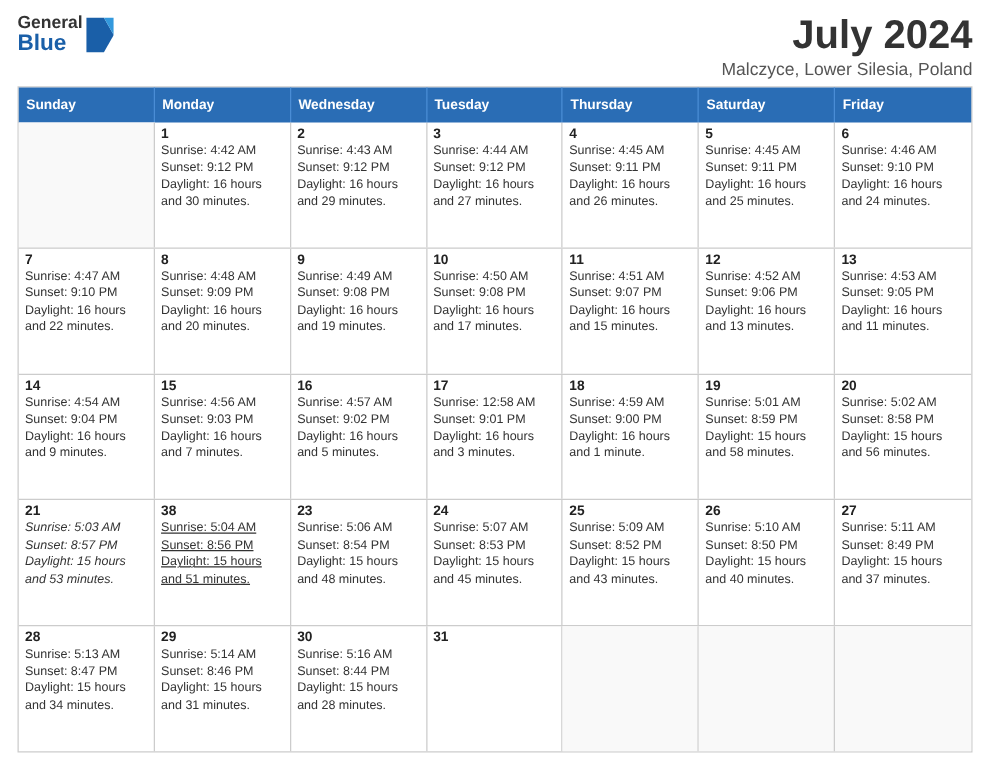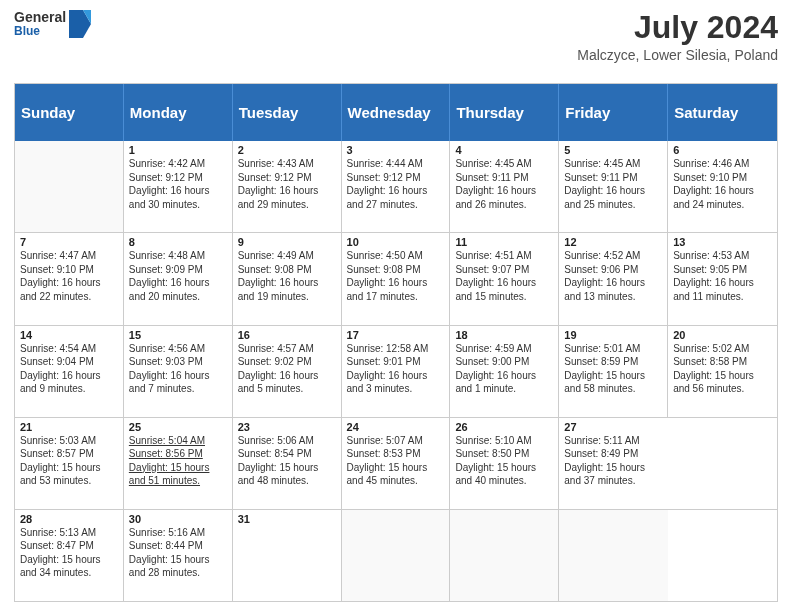--- a/index.html
+++ b/index.html
@@ -14,21 +14,21 @@
       width: 792px;
       height: 612px;
       display: flex;
       flex-direction: column;
       padding: 10px 14px 10px 14px;
     }
     .header {
       display: flex;
       justify-content: space-between;
       align-items: flex-start;
-      margin-bottom: 20px;
+      margin-bottom: 6px;
     }
     .logo {
       display: flex;
       align-items: center;
     }
     .title-block {
       text-align: right;
     }
     .title-month {
       font-size: 32px;
@@ -47,23 +47,23 @@
       flex-direction: column;
       border: 1px solid #ccc;
     }
     .cal-header {
       display: grid;
       grid-template-columns: repeat(7, 1fr);
       background: #2a6db5;
     }
     .cal-header-cell {
       color: #fff;
-      font-size: 15px;
+      font-size: 11px;
       font-weight: bold;
-      padding: 20px 6px;
+      padding: 8px 6px;
       text-align: left;
       border-right: 1px solid #4a8dd5;
     }
     .cal-header-cell:last-child { border-right: none; }
     .cal-body {
       flex: 1;
       display: flex;
       flex-direction: column;
     }
     .cal-row {
@@ -97,43 +97,43 @@
   </style>
 </head>
 <body>
 
 <div class="page">
   <div class="header">
     <div class="logo">
       <div style="display:flex;align-items:center;">
         <div style="display:flex;flex-direction:column;line-height:1.1;">
           <span style="font-size:14px;font-weight:bold;color:#333;">General</span>
-          <span style="font-size:12px;font-weight:bold;color:#1a5fa8;">Blue</span>
+          <span style="font-size:18px;font-weight:bold;color:#1a5fa8;">Blue</span>
         </div>
         <svg width="22" height="28" viewBox="0 0 22 28" style="margin-left:3px;">
           <polygon points="0,0 14,0 22,14 14,28 0,28" fill="#1a5fa8"></polygon>
           <polygon points="14,0 22,0 22,14" fill="#3399dd"></polygon>
         </svg>
       </div>
     </div>
     <div class="title-block">
       <div class="title-month">July 2024</div>
       <div class="title-location">Malczyce, Lower Silesia, Poland</div>
     </div>
   </div>
 
   <div class="calendar">
     <div class="cal-header">
       <div class="cal-header-cell">Sunday</div>
       <div class="cal-header-cell">Monday</div>
+      <div class="cal-header-cell">Wednesday</div>
       <div class="cal-header-cell">Tuesday</div>
-      <div class="cal-header-cell">Wednesday</div>
       <div class="cal-header-cell">Thursday</div>
+      <div class="cal-header-cell">Saturday</div>
       <div class="cal-header-cell">Friday</div>
-      <div class="cal-header-cell">Saturday</div>
     </div>
     <div class="cal-body" id="cal-body">
     <div class="cal-row">
           <div class="cal-cell empty"></div>
           <div class="cal-cell">
             <div class="day-number">1</div>
             <div class="day-info" style="white-space: pre-line;">Sunrise: 4:42 AM
 Sunset: 9:12 PM
 Daylight: 16 hours and 30 minutes.</div>
           </div>
@@ -252,61 +252,73 @@
           <div class="cal-cell">
             <div class="day-number">20</div>
             <div class="day-info" style="white-space: pre-line;">Sunrise: 5:02 AM
 Sunset: 8:58 PM
 Daylight: 15 hours and 56 minutes.</div>
           </div>
         </div>
         <div class="cal-row">
           <div class="cal-cell">
             <div class="day-number">21</div>
-            <div class="day-info" style="white-space: pre-line;">Sunrise: 5:03 AM
+            <div class="day-info" style="white-space: pre-line; font-style: italic;">Sunrise: 5:03 AM
 Sunset: 8:57 PM
 Daylight: 15 hours and 53 minutes.</div>
           </div>
           <div class="cal-cell">
-            <div class="day-number">25</div>
+            <div class="day-number">38</div>
             <div class="day-info" style="white-space: pre-line; text-decoration: underline;">Sunrise: 5:04 AM
 Sunset: 8:56 PM
 Daylight: 15 hours and 51 minutes.</div>
           </div>
           <div class="cal-cell">
             <div class="day-number">23</div>
             <div class="day-info" style="white-space: pre-line;">Sunrise: 5:06 AM
 Sunset: 8:54 PM
 Daylight: 15 hours and 48 minutes.</div>
           </div>
           <div class="cal-cell">
             <div class="day-number">24</div>
             <div class="day-info" style="white-space: pre-line;">Sunrise: 5:07 AM
 Sunset: 8:53 PM
 Daylight: 15 hours and 45 minutes.</div>
           </div>
           <div class="cal-cell">
+            <div class="day-number">25</div>
+            <div class="day-info" style="white-space: pre-line;">Sunrise: 5:09 AM
+Sunset: 8:52 PM
+Daylight: 15 hours and 43 minutes.</div>
+          </div>
+          <div class="cal-cell">
             <div class="day-number">26</div>
             <div class="day-info" style="white-space: pre-line;">Sunrise: 5:10 AM
 Sunset: 8:50 PM
 Daylight: 15 hours and 40 minutes.</div>
           </div>
           <div class="cal-cell">
             <div class="day-number">27</div>
             <div class="day-info" style="white-space: pre-line;">Sunrise: 5:11 AM
 Sunset: 8:49 PM
 Daylight: 15 hours and 37 minutes.</div>
           </div>
         </div>
         <div class="cal-row">
           <div class="cal-cell">
             <div class="day-number">28</div>
             <div class="day-info" style="white-space: pre-line;">Sunrise: 5:13 AM
 Sunset: 8:47 PM
 Daylight: 15 hours and 34 minutes.</div>
+          </div>
+          <div class="cal-cell">
+            <div class="day-number">29</div>
+            <div class="day-info" style="white-space: pre-line;">Sunrise: 5:14 AM
+Sunset: 8:46 PM
+Daylight: 15 hours and 31 minutes.</div>
           </div>
           <div class="cal-cell">
             <div class="day-number">30</div>
             <div class="day-info" style="white-space: pre-line;">Sunrise: 5:16 AM
 Sunset: 8:44 PM
 Daylight: 15 hours and 28 minutes.</div>
           </div>
           <div class="cal-cell">
             <div class="day-number">31</div>
           </div>

